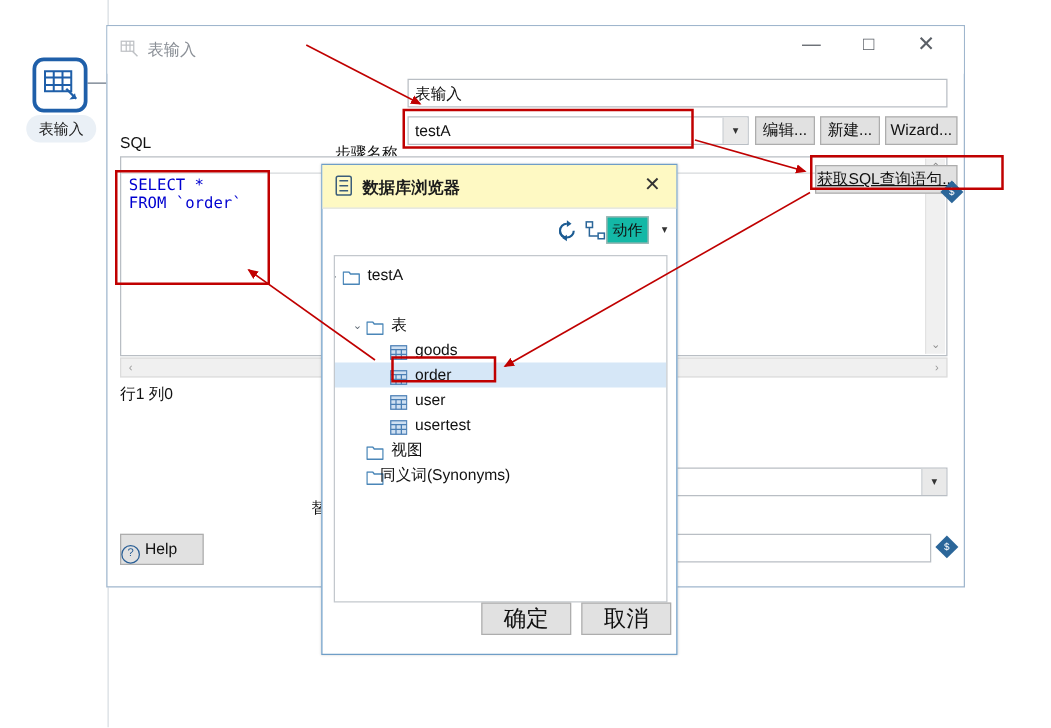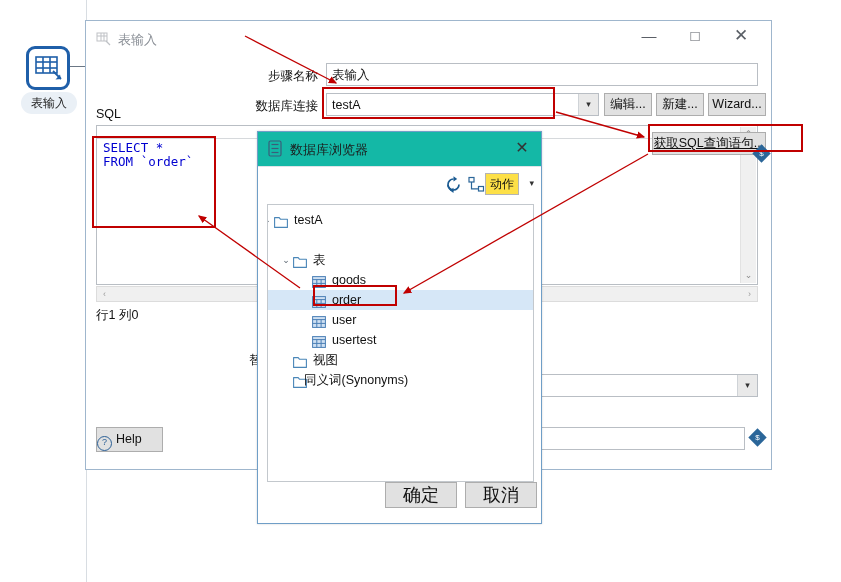--- a/index.html
+++ b/index.html
@@ -58,20 +58,21 @@
     color: #5a5f66; font-size: 15px; text-align: center; line-height: 30px;
     cursor: default;
   }
   .b-min { right: 99px; }
   .b-max { right: 53px; }
   .b-close { right: 7px; font-size: 17px; }
 
   .lbl {
     position: absolute; font-size: 12.5px; color: #111; text-align: right;
     white-space: nowrap;
+    margin-top: 46px;
   }
   .fld {
     position: absolute; box-sizing: border-box;
     border: 1px solid #b9bec4; background: #ffffff;
     font-size: 12.5px; color: #111;
     padding: 2px 5px; line-height: 19px; height: 23px;
   }
   .btn {
     position: absolute; box-sizing: border-box;
     background: #e1e1e1; border: 1px solid #adadad;
@@ -133,32 +134,32 @@
     line-height: 13px;
   }
 
   
   .dlg {
     position: absolute; left: 257px; top: 131px; width: 285px; height: 393px;
     background: #ffffff; border: 1px solid #6f9ec7; box-sizing: border-box;
     box-shadow: 0 0 2px rgba(0,0,0,.18);
   }
   .dlg-title { position: absolute; left:0; top:0; right:0; height: 34px;
-    border-bottom: 1px solid #dfe4e8; background:#14b8a6; }
+    border-bottom: 1px solid #dfe4e8; background:#fef9c3;font-weight:bold; }
   .dlg-title .d-text { position:absolute; left: 32px; top: 9px; font-size: 13px; color:#1c1c1c; }
   .dlg-title .d-x { position:absolute; right: 10px; top: 6px; font-size: 16px; color:#333;
     width: 18px; text-align:center; cursor: default; }
   .db-icon { position:absolute; left: 10px; top: 8px; width: 14px; height: 17px; }
 
   .dlg-toolbar { position: absolute; left: 0; top: 34px; right: 0; height: 36px; }
   .tb-refresh { position: absolute; right: 78px; top: 9px; width: 19px; height: 19px; }
   .tb-tree { position: absolute; right: 56px; top: 10px; width: 17px; height: 17px; }
   .tb-action {
     position:absolute; right: 22px; top: 7px; width: 34px; height: 22px;
-    background:#fde047; border:1px solid #b4b4b4; box-sizing:border-box;
+    background:#14b8a6; border:1px solid #b4b4b4; box-sizing:border-box;
     font-size:12px; text-align:center; line-height:20px; color:#111;
   }
   .tb-caret { position:absolute; right: 7px; top: 12px; font-size: 9px; color:#333; }
 
   .tree {
     position: absolute; left: 9px; top: 72px; width: 267px; height: 278px;
     border: 1px solid #c3c8cd; background: #fff; box-sizing: border-box;
     overflow: hidden;
   }
   .tnode { position: absolute; height: 20px; line-height: 20px; font-size: 12.5px; color:#111;

